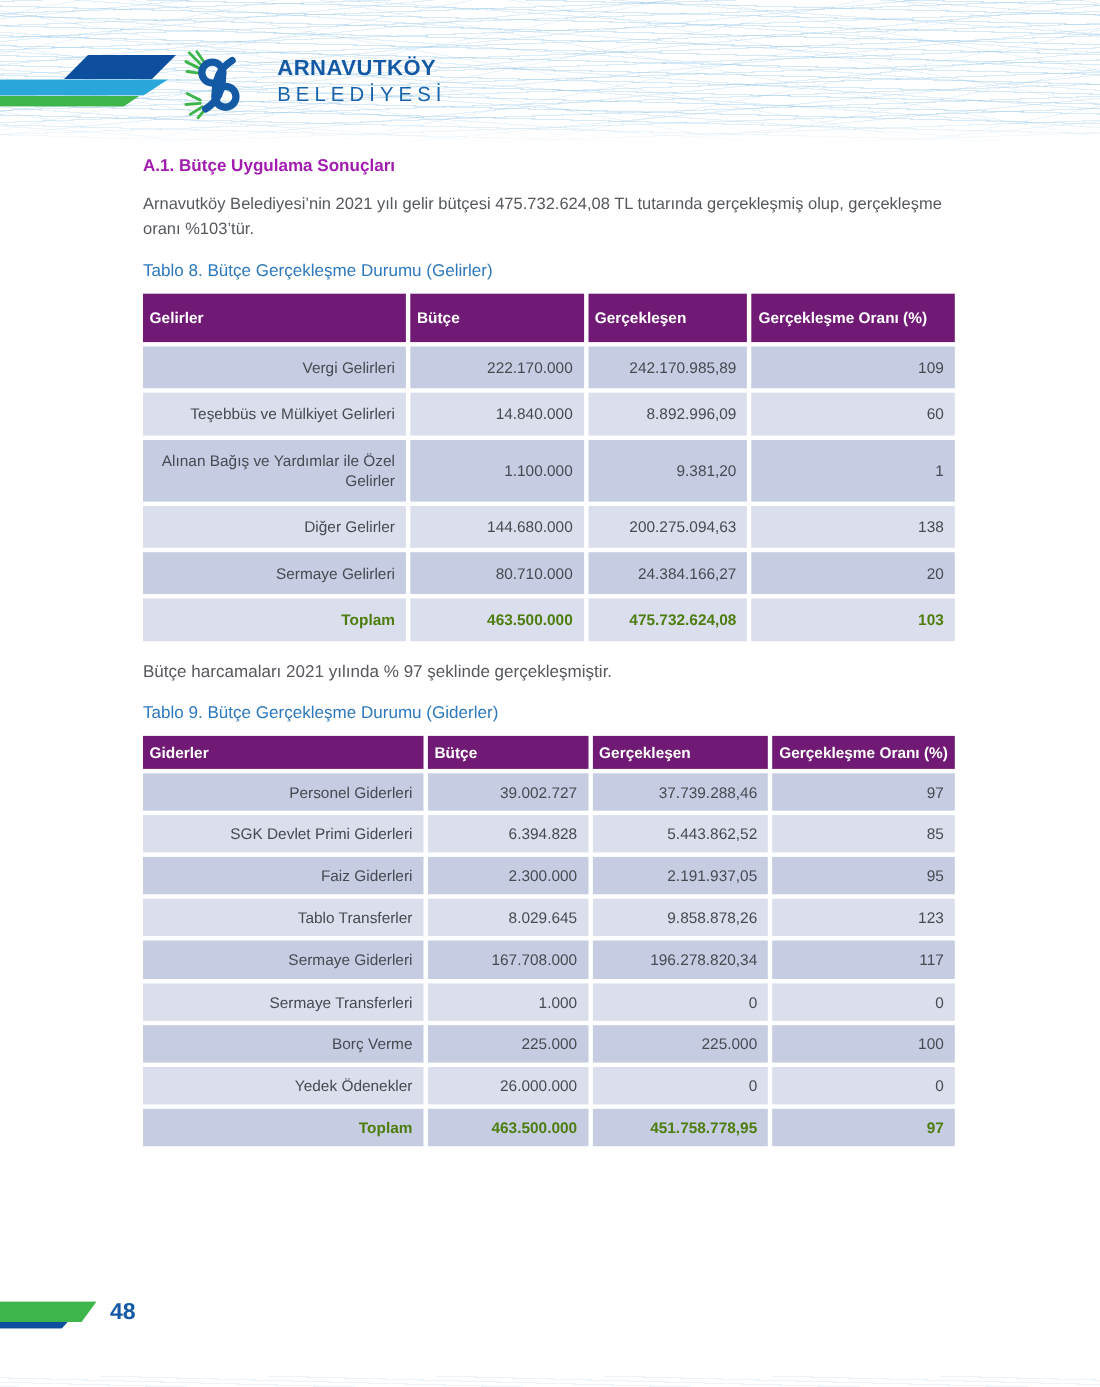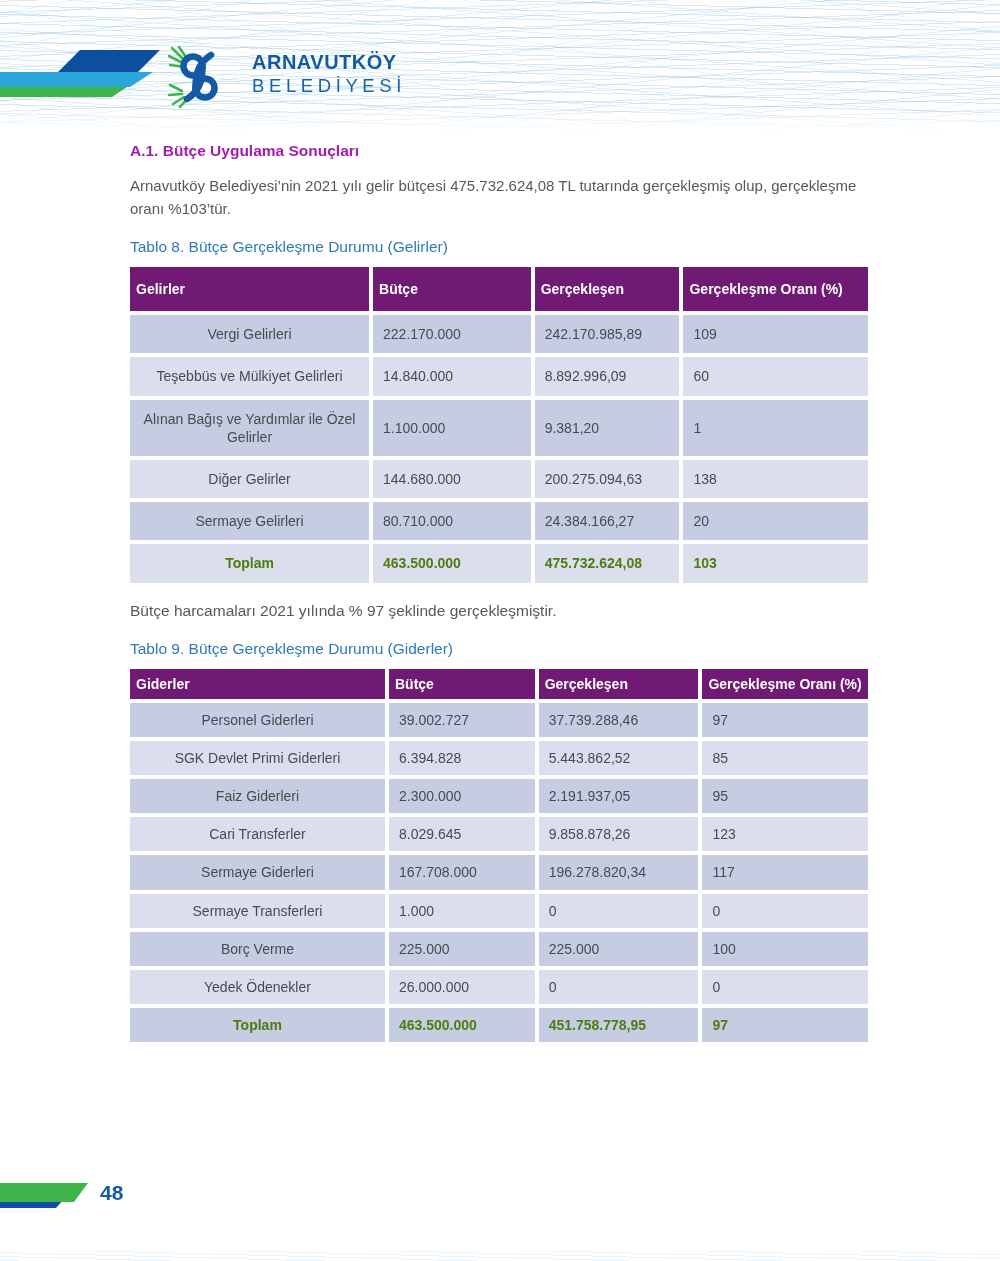--- a/index.html
+++ b/index.html
@@ -54,22 +54,22 @@
   table { border-collapse:separate; border-spacing:4px; table-layout:fixed; margin-left:-4px; }
   th {
     background:#701a75; color:#ffffff;
     font-size:14px; font-weight:700; text-align:left;
     padding:13px 6px; line-height:1.3; vertical-align:middle;
   }
   td { font-size:14px; color:#474a50; vertical-align:middle; line-height:1.3; }
   .t8 td { padding:10px 10px; }
   .t9 td { padding:8px 10px; }
   .t9 th { padding:6px 6px; }
-  .cell-label { text-align:center; }
-  .cell-num   { text-align:left; }
+  .cell-label { text-align:right; }
+  .cell-num   { text-align:right; }
   tbody tr:nth-child(odd)  td { background:#c6cde2; }
   tbody tr:nth-child(even) td { background:#dbdfed; }
   tr.total-row td { font-weight:700; color:#4d7c0f; }
 
   
   .footer-blue  { position:absolute; left:0; top:1199px; width:64px; height:9px; background:#0d4f9e;
                   clip-path:polygon(0 0, 64px 0, 56px 9px, 0 9px); }
   .footer-green { position:absolute; left:0; top:1183px; width:88px; height:19px; background:#3db54a;
                   clip-path:polygon(0 0, 88px 0, 74px 19px, 0 19px); }
   .page-number  { position:absolute; left:100px; top:1181px; font-size:21px; font-weight:700; color:#1459a4; }
@@ -207,21 +207,21 @@
           <td class="cell-num">5.443.862,52</td>
           <td class="cell-num">85</td>
         </tr>
         <tr>
           <td class="cell-label">Faiz Giderleri</td>
           <td class="cell-num">2.300.000</td>
           <td class="cell-num">2.191.937,05</td>
           <td class="cell-num">95</td>
         </tr>
         <tr>
-          <td class="cell-label">Cari Transferler</td>
+          <td class="cell-label">Tablo Transferler</td>
           <td class="cell-num">8.029.645</td>
           <td class="cell-num">9.858.878,26</td>
           <td class="cell-num">123</td>
         </tr>
         <tr>
           <td class="cell-label">Sermaye Giderleri</td>
           <td class="cell-num">167.708.000</td>
           <td class="cell-num">196.278.820,34</td>
           <td class="cell-num">117</td>
         </tr>

